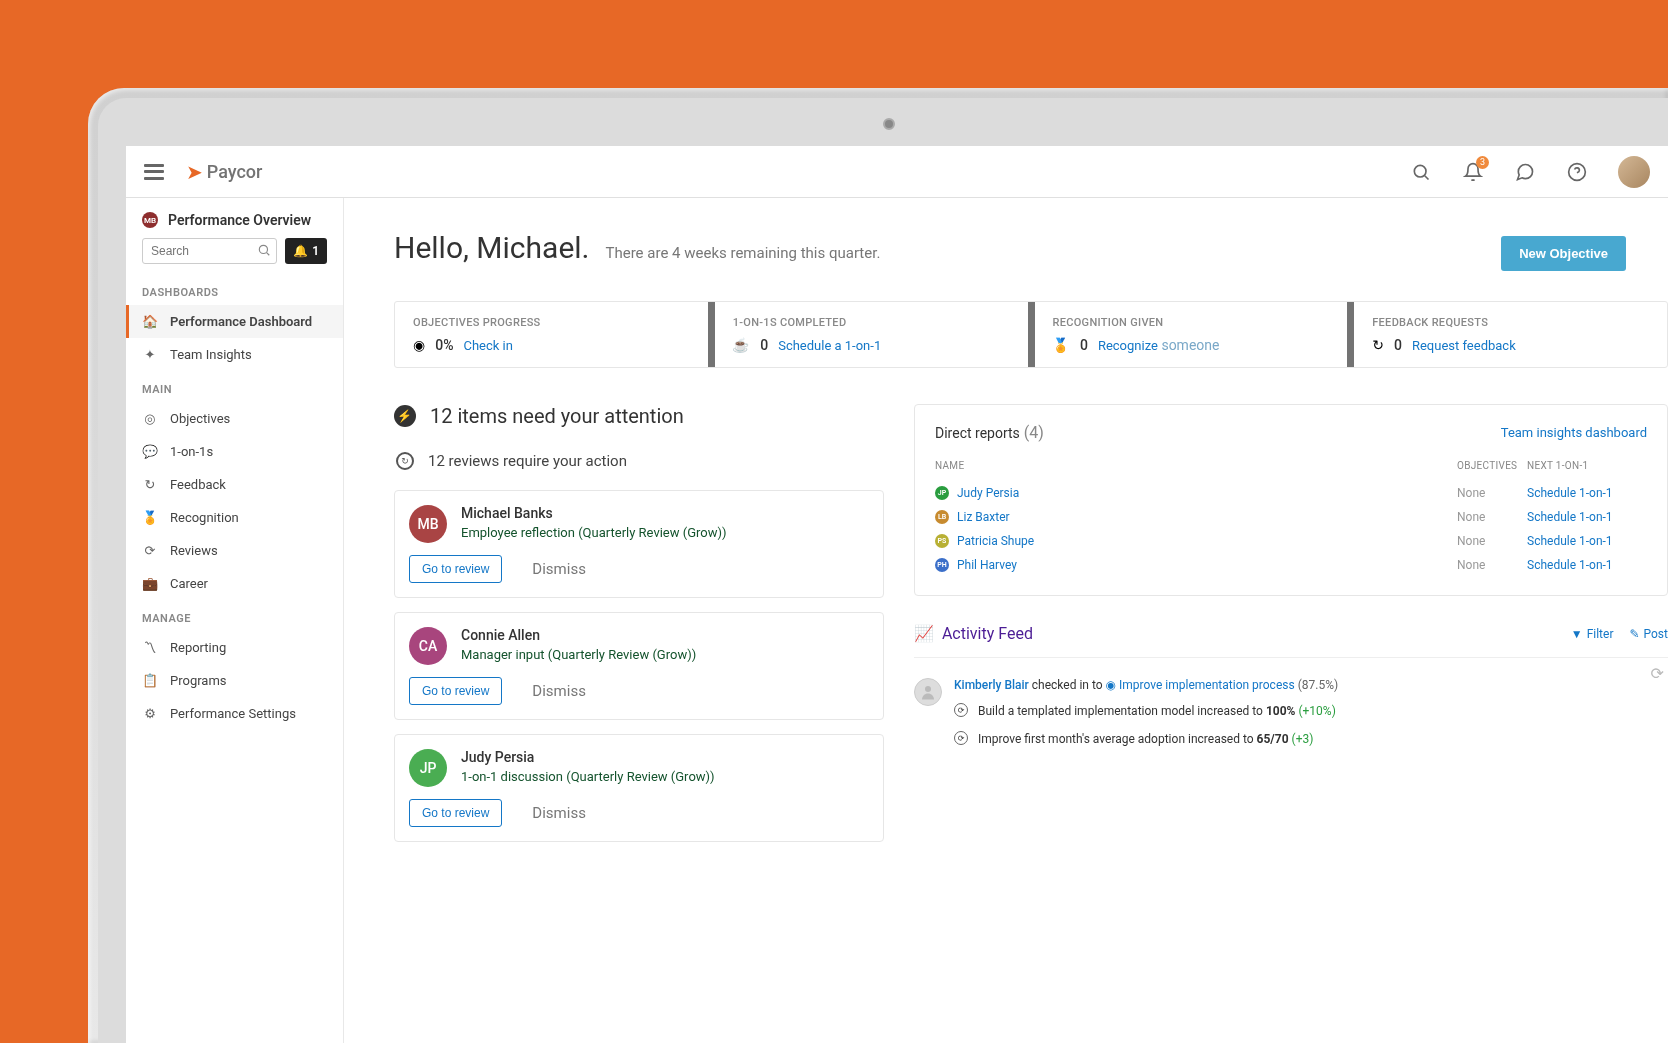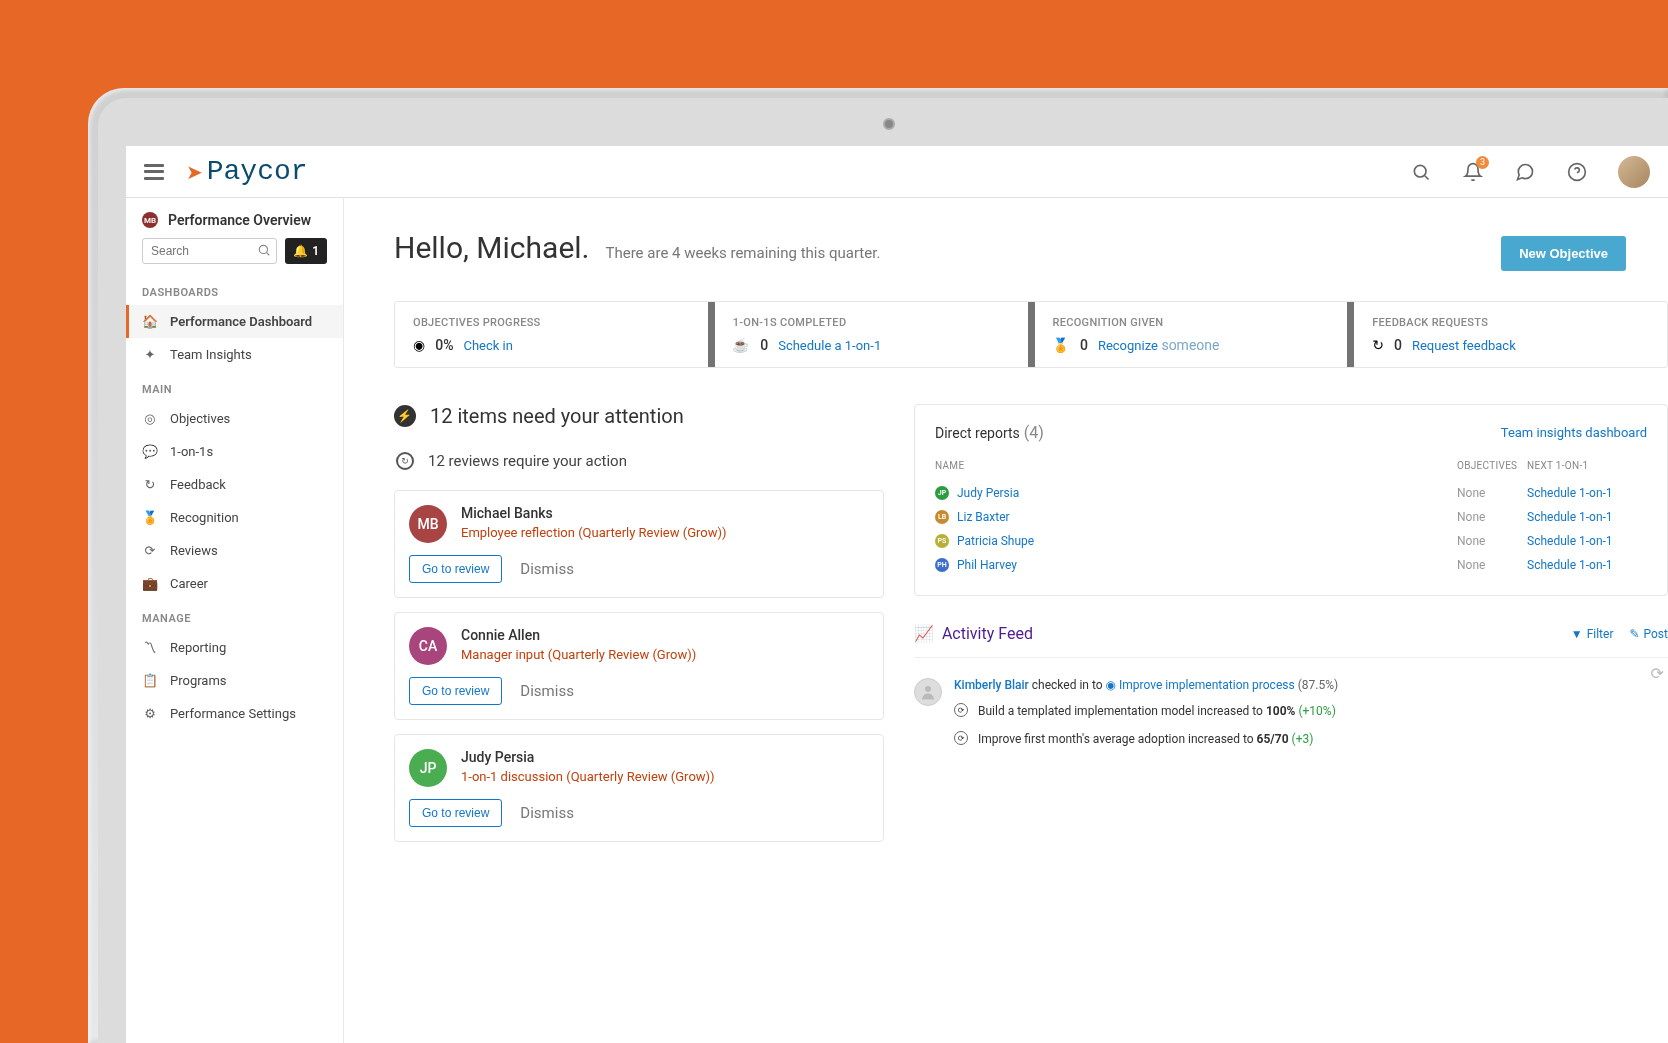--- a/index.html
+++ b/index.html
@@ -7,21 +7,21 @@
 .device-frame { position: absolute; top: 88px; left: 88px; width: 1580px; height: 955px; background: linear-gradient(180deg, #d0d0d0, #e8e8e8); border-radius: 36px 0 0 0; padding: 10px 0 0 10px; box-shadow: inset 2px 2px 4px rgba(255,255,255,0.6), inset -2px -2px 4px rgba(0,0,0,0.1); }
 .device-inner { background: #dcdcdc; width: 100%; height: 100%; border-radius: 28px 0 0 0; padding: 48px 0 0 28px; position: relative; }
 .camera { position: absolute; top: 20px; left: 50%; width: 12px; height: 12px; background: #888; border-radius: 50%; border: 2px solid #aaa; }
 .screen { background: #fff; width: 100%; height: 100%; display: flex; flex-direction: column; overflow: hidden; }
 
 .topbar { height: 52px; border-bottom: 1px solid #e0e0e0; display: flex; align-items: center; padding: 0 18px; gap: 16px; }
 .hamburger { width: 20px; height: 16px; display: flex; flex-direction: column; justify-content: space-between; cursor: pointer; }
 .hamburger span { height: 3px; background: #666; border-radius: 1px; }
 .logo { display: flex; align-items: center; gap: 4px; margin-left: 6px; }
 .logo-swoosh { color: #e76826; font-size: 20px; }
-.logo-text { color: #0c4a6e; font-size: 28px; font-weight: 500; font-family: Liberation Mono, monospace; }
+.logo-text { color: #737373; font-size: 18px; font-weight: 500; }
 .topbar-spacer { flex: 1; }
 .topbar-icon { width: 22px; height: 22px; color: #666; cursor: pointer; position: relative; display: flex; align-items: center; justify-content: center; margin-left: 14px; }
 .bell-badge { position: absolute; top: -5px; right: -5px; background: #f08a3c; color: #fff; font-size: 9px; width: 13px; height: 13px; border-radius: 50%; display: flex; align-items: center; justify-content: center; }
 .avatar { width: 32px; height: 32px; border-radius: 50%; background: linear-gradient(135deg,#d4b896,#a88660); margin-left: 14px; }
 
 .body { flex: 1; display: flex; overflow: hidden; }
 .sidebar { width: 218px; border-right: 1px solid #e8e8e8; background: #fff; display: flex; flex-direction: column; font-size: 13px; color: #333; }
 .side-title-row { display: flex; align-items: center; gap: 10px; padding: 14px 16px 10px; }
 .side-badge-sm { width: 16px; height: 16px; border-radius: 50%; background: #8e2e2e; color: #fff; font-size: 8px; display: flex; align-items: center; justify-content: center; font-weight: 600; }
 .side-title { font-weight: 600; font-size: 14px; }
@@ -57,22 +57,22 @@
 .attn-icon { width: 22px; height: 22px; background: #333; border-radius: 50%; color: #fff; display: flex; align-items: center; justify-content: center; font-size: 12px; }
 .attn-title { font-size: 20px; color: #333; }
 .sub-header { display: flex; align-items: center; gap: 14px; margin-bottom: 20px; padding-left: 2px; }
 .sub-icon { width: 18px; height: 18px; border: 2px solid #555; border-radius: 50%; display: flex; align-items: center; justify-content: center; font-size: 9px; color: #555; }
 .sub-title { font-size: 15px; color: #444; }
 
 .card { border: 1px solid #e6e6e6; border-radius: 4px; padding: 14px; margin-bottom: 14px; }
 .card-top { display: flex; gap: 14px; margin-bottom: 12px; }
 .card-avatar { width: 38px; height: 38px; border-radius: 50%; color: #fff; display: flex; align-items: center; justify-content: center; font-size: 14px; font-weight: 500; flex-shrink: 0; }
 .card-name { font-size: 14px; color: #333; font-weight: 500; margin-bottom: 4px; }
-.card-desc { font-size: 13px; color: #c2410c; }
-.card-actions { display: flex; align-items: center; gap: 18px; }
+.card-desc { font-size: 13px; color: #14532d; }
+.card-actions { display: flex; align-items: center; gap: 30px; }
 .btn-outline { border: 1px solid #1477c7; color: #1477c7; background: #fff; padding: 6px 12px; border-radius: 3px; font-size: 12px; cursor: pointer; }
 .dismiss-link { color: #777; font-size: 15px; cursor: pointer; }
 
 .right-col { flex: 1; padding-right: 0; }
 .reports-box { border: 1px solid #e6e6e6; border-radius: 4px; padding: 18px 20px; margin-bottom: 28px; }
 .reports-header { display: flex; justify-content: space-between; align-items: center; margin-bottom: 18px; }
 .reports-title { font-size: 14px; color: #333; }
 .reports-count { color: #888; }
 .reports-link { color: #1477c7; font-size: 13px; cursor: pointer; }
 .rp-table { width: 100%; font-size: 12px; }

